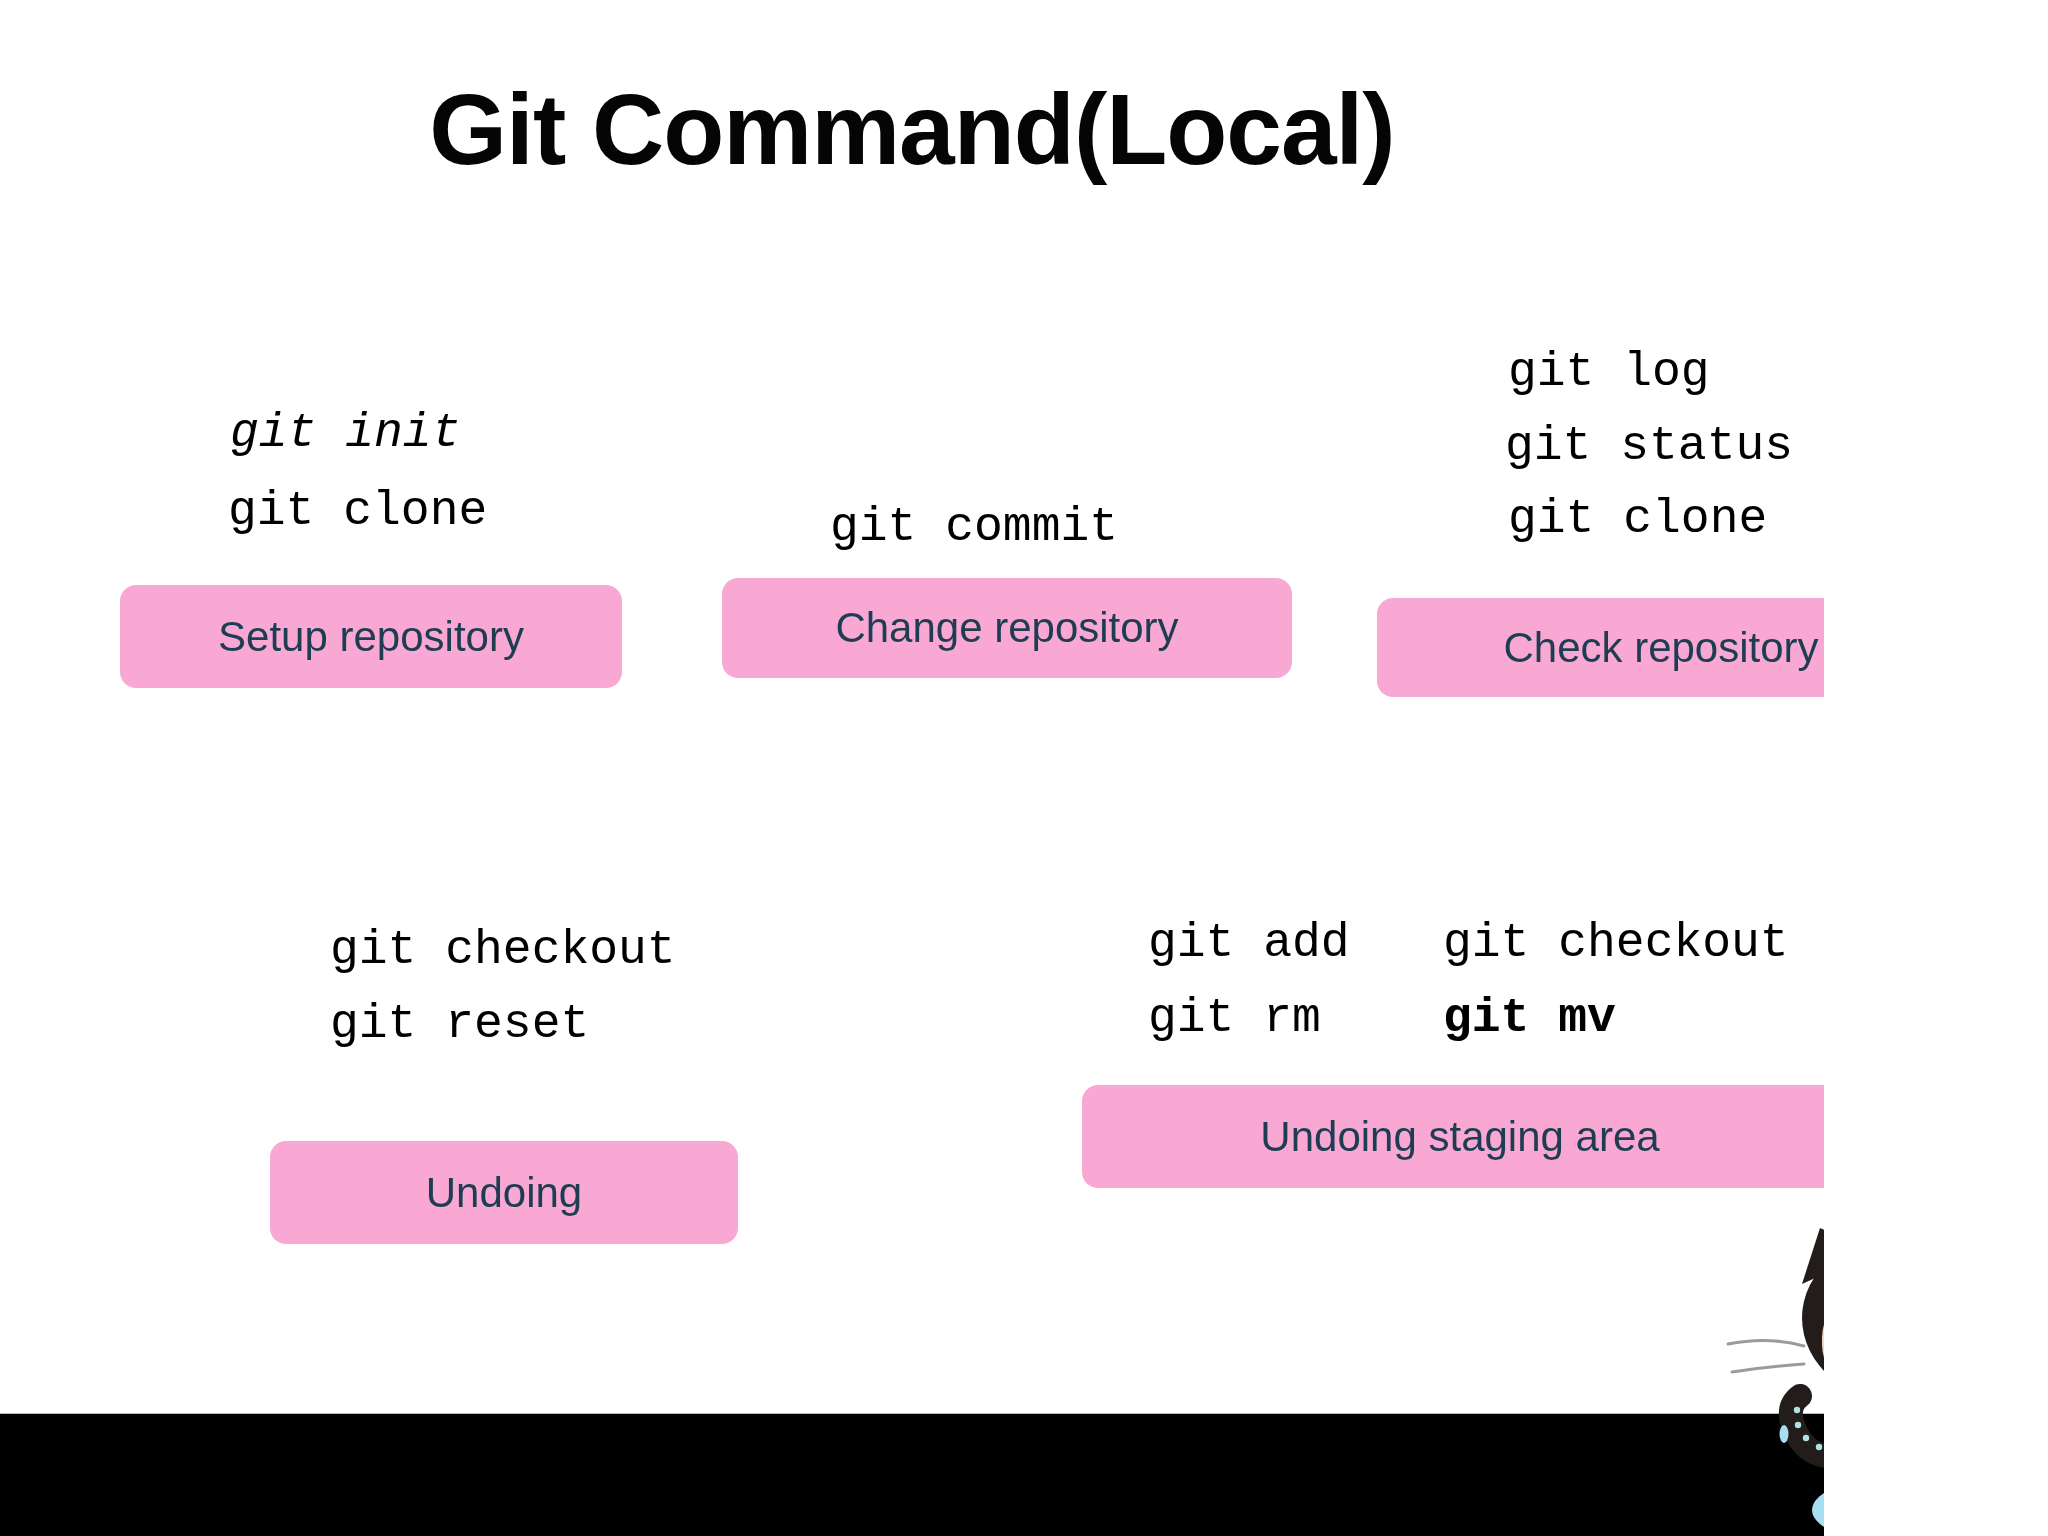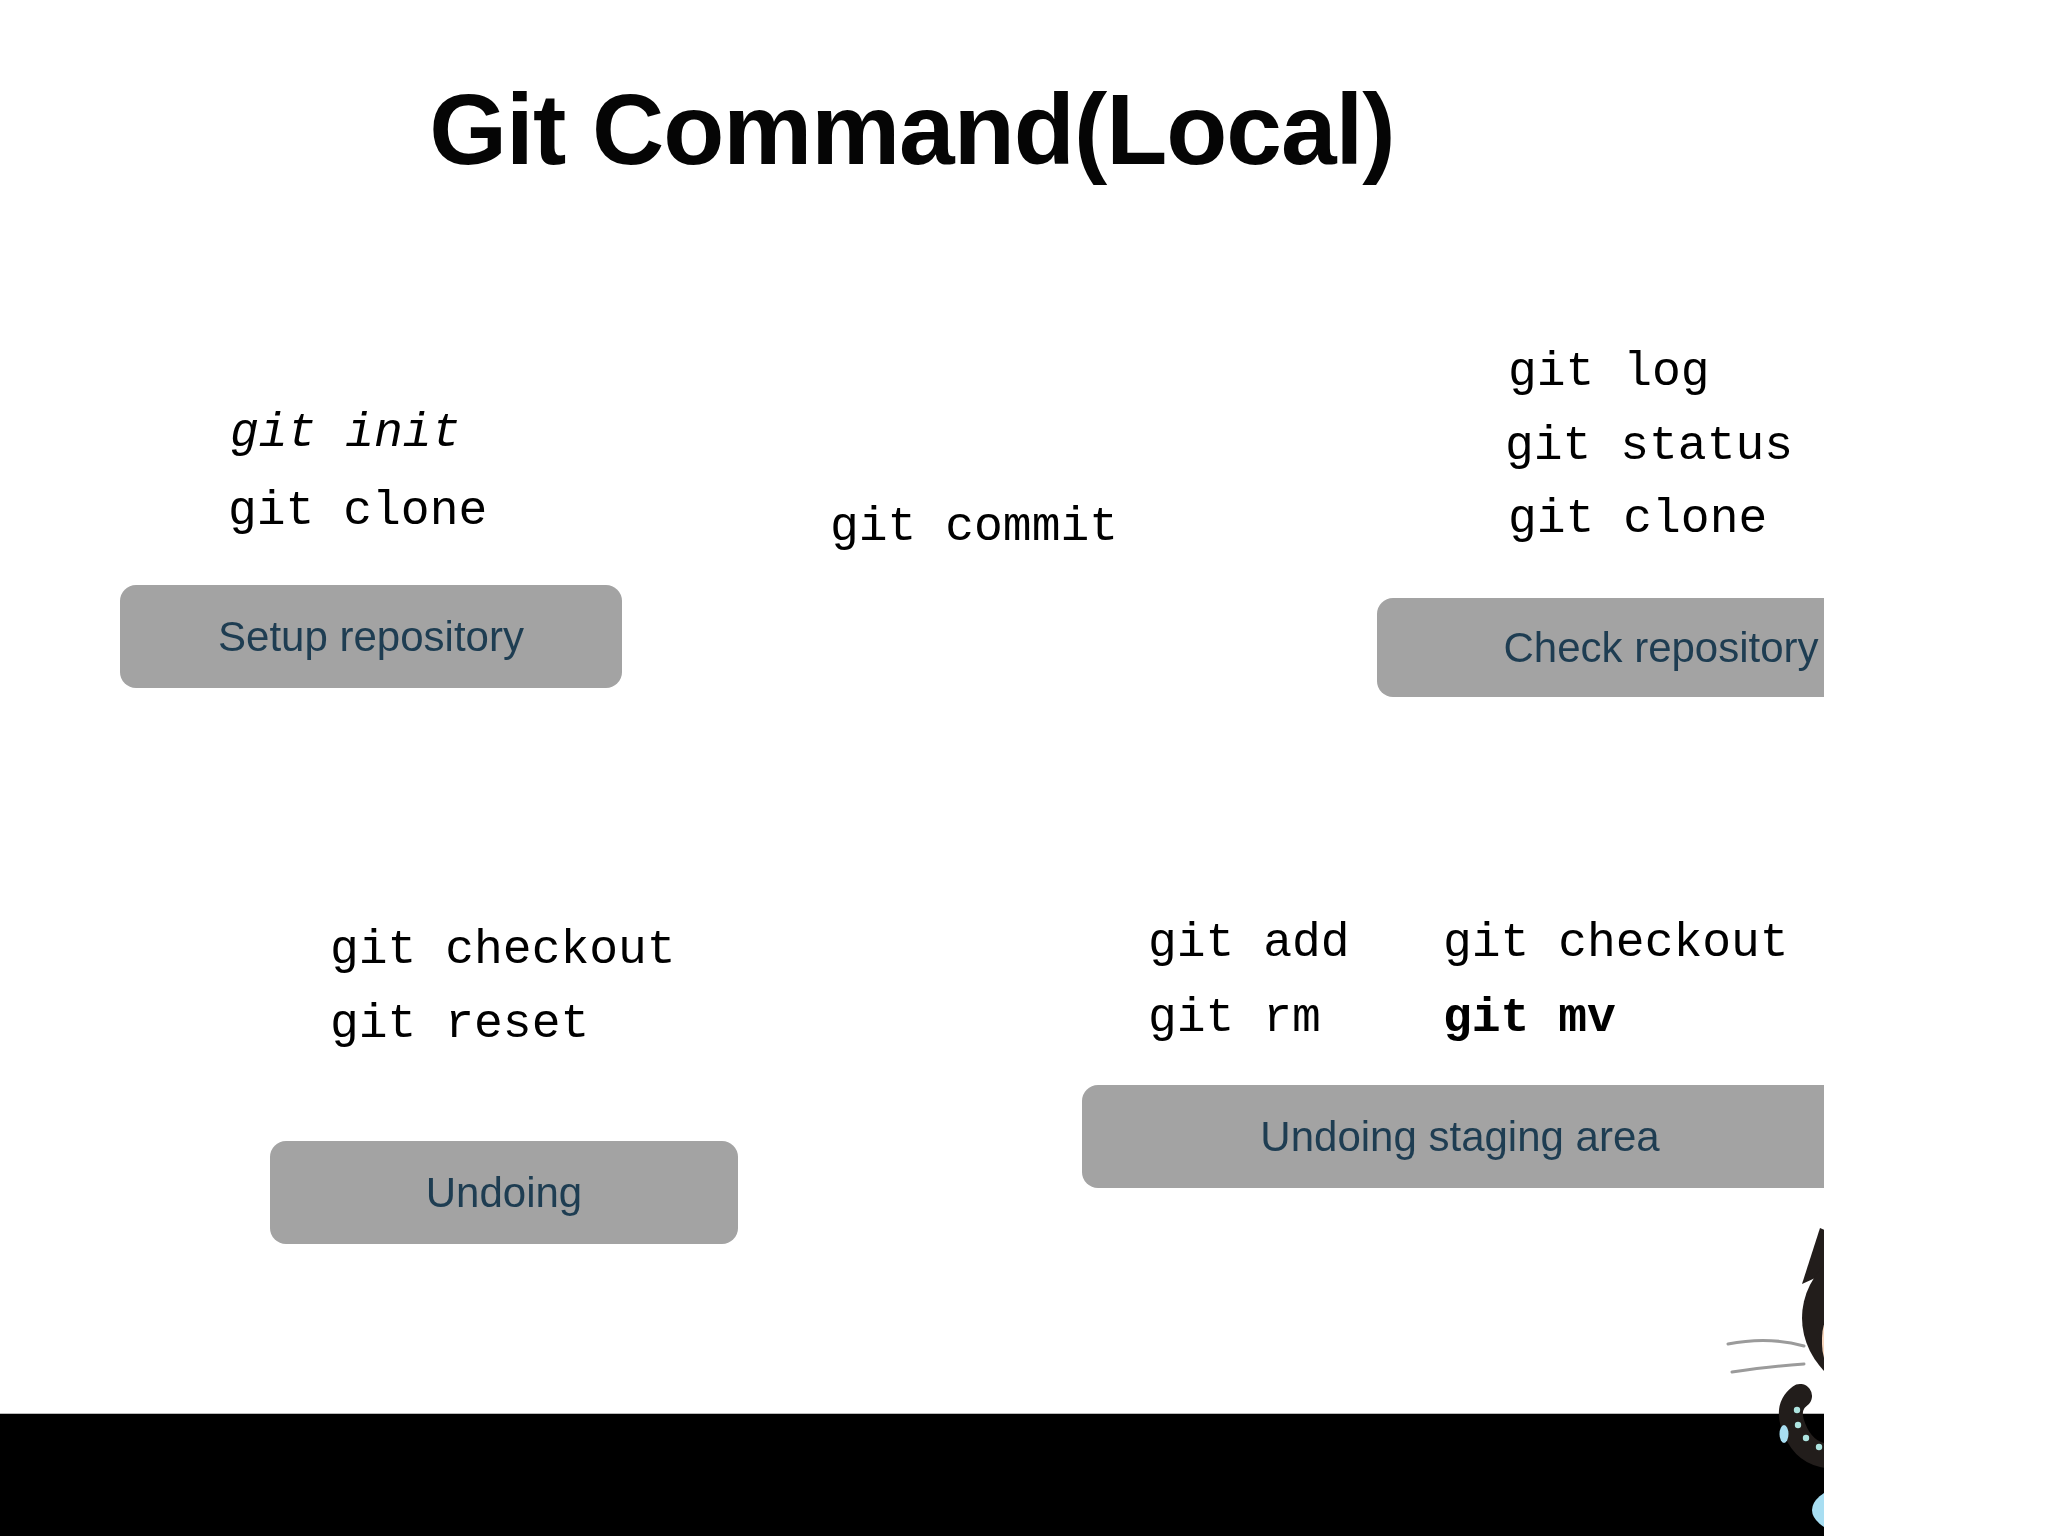--- a/index.html
+++ b/index.html
@@ -26,21 +26,21 @@
   }
   .cmd {
     position: absolute;
     font-family: "Liberation Mono", "DejaVu Sans Mono", monospace;
     font-size: 48px;
     color: #000000;
     white-space: pre;
   }
   .pill {
     position: absolute;
-    background: #a3a3a3;
+    background: #f9a8d4;
     border-radius: 16px;
     display: flex;
     align-items: center;
     justify-content: center;
     font-size: 42px;
     color: #1e3d52;
     font-family: "Liberation Sans", sans-serif;
     white-space: nowrap;
   }
   .bottom-bar {
@@ -69,20 +69,23 @@
 
   <h1 class="page-title">Git Command(Local)</h1>
 
   <div class="cmd" style="left:230px; top:406px;font-style:italic;">git init</div>
   <div class="cmd" style="left:228px; top:484px;">git clone</div>
   <div class="pill" style="left:120px; top:585px; width:502px; height:103px;">
     <span>Setup repository</span>
   </div>
 
   <div class="cmd" style="left:830px; top:500px;">git commit</div>
+  <div class="pill" style="left:722px; top:578px; width:570px; height:100px;">
+    <span>Change repository</span>
+  </div>
 
   <div class="cmd" style="left:1508px; top:345px;">git log</div>
   <div class="cmd" style="left:1505px; top:419px;">git status</div>
   <div class="cmd" style="left:1508px; top:492px;">git clone</div>
   <div class="pill" style="left:1377px; top:598px; width:568px; height:99px;">
     <span>Check repository</span>
   </div>
 
   <div class="cmd" style="left:330px; top:923px;">git checkout</div>
   <div class="cmd" style="left:330px; top:997px;">git reset</div>

